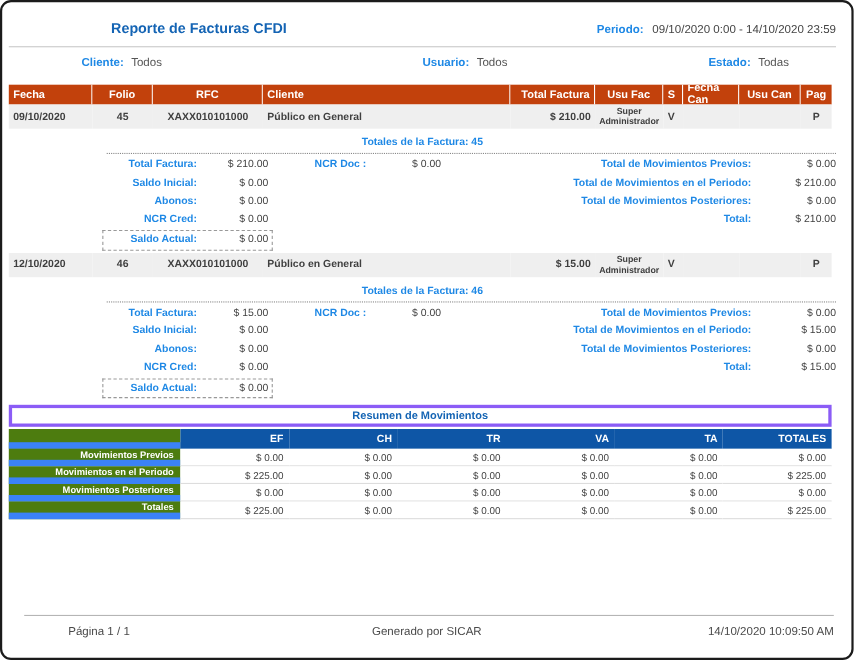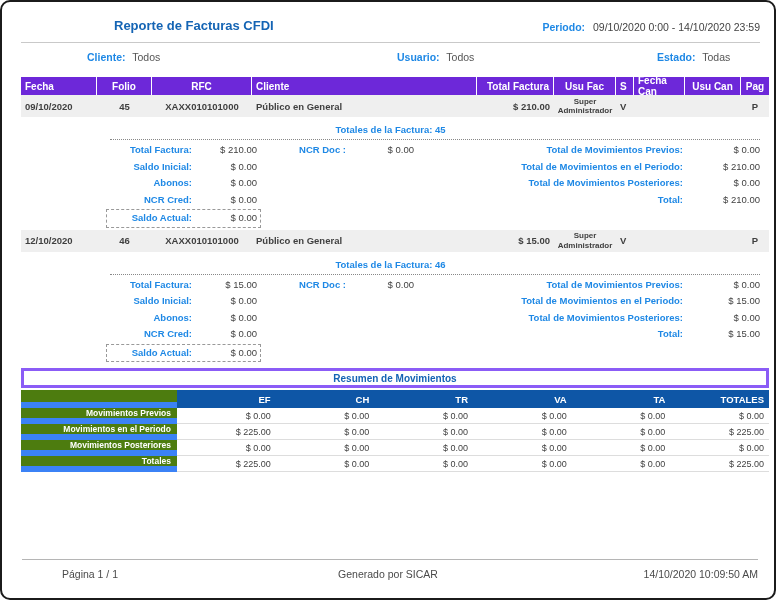--- a/index.html
+++ b/index.html
@@ -2,21 +2,21 @@
 <html><head>
 <meta charset="utf-8">
 <style>
   html,body{margin:0;padding:0;}
   body{
     width:776px;height:600px;box-sizing:border-box;
     background:#fff;border:2px solid #1b1b1b;border-radius:10px;
     font-family:"Liberation Sans",sans-serif;color:#3f3f3f;
     position:relative;overflow:hidden;
   }
-  .page{padding:14px 14px 0 19px;}
+  .page{padding:14px 14px 0 6px;}
 
   
   .report-header{position:relative;height:26px;border-bottom:1px solid #c9c9c9;}
   .report-title{position:absolute;left:93px;top:2px;font-size:13px;font-weight:bold;color:#1464B4;}
   .period{position:absolute;right:0;top:5px;font-size:10.5px;}
   .period .lbl{color:#1E88E5;font-weight:bold;margin-right:5px;}
   .period .val{color:#444;}
 
   
   .filters{position:relative;height:26px;font-size:10.5px;}
@@ -26,21 +26,21 @@
   .f-cliente{left:26px;margin-left:40px;} .f-usuario{left:376px;} .f-estado{left:636px;}
 
   
   .tbl-row{display:flex;width:748px;box-sizing:border-box;}
   .tc{display:flex;align-items:center;box-sizing:border-box;padding:0 4px;overflow:hidden;font-weight:bold;}
   .c-fecha{width:76px;} .c-folio{width:55px;justify-content:center;}
   .c-rfc{width:100px;justify-content:center;} .c-cliente{width:225px;}
   .c-total{width:77px;justify-content:flex-end;} .c-usufac{width:62px;justify-content:center;text-align:center;}
   .c-s{width:18px;} .c-fechacan{width:51px;} .c-usucan{width:56px;justify-content:center;} .c-pag{width:28px;justify-content:center;}
   .tbl-head{height:18px;margin-top:8px;}
-  .tbl-head .tc{background:#6d28d9;color:#fff;font-weight:bold;font-size:10px;border-right:1px solid #fdfdfd;}
+  .tbl-head .tc{background:#c2410c;color:#fff;font-weight:bold;font-size:10px;border-right:1px solid #fdfdfd;}
   .tbl-head .tc:last-child{border-right:none;}
   .inv-row{height:22px;}
   .inv-row .tc{background:#EFEFEF;font-size:9.5px;color:#3f3f3f;}
   .inv-row .c-usufac{font-size:8px;line-height:1.15;}
   .inv-row-2{margin-top:2px;}
 
   
   .totals-heading{margin-top:7px;text-align:center;color:#1E88E5;font-weight:bold;font-size:9.5px;}
   .dotline{border-top:1px dotted #888;margin:4px 0 2px 89px;}
   .detail{display:flex;padding-left:89px;font-size:9.5px;align-items:flex-start;}

